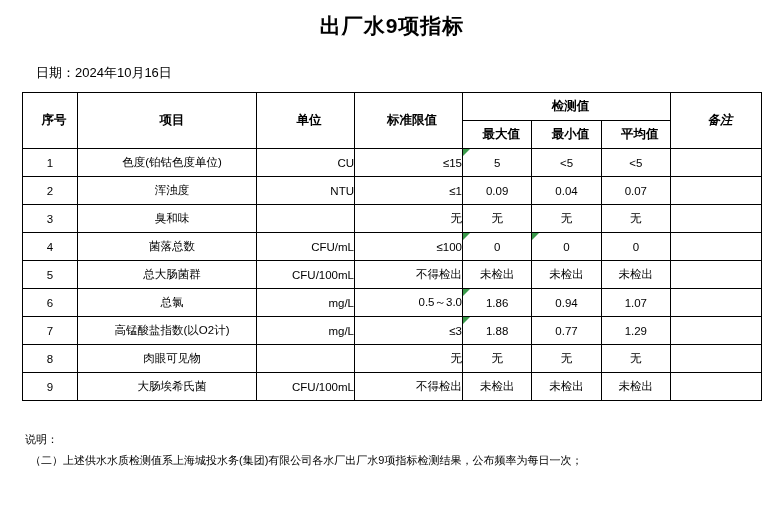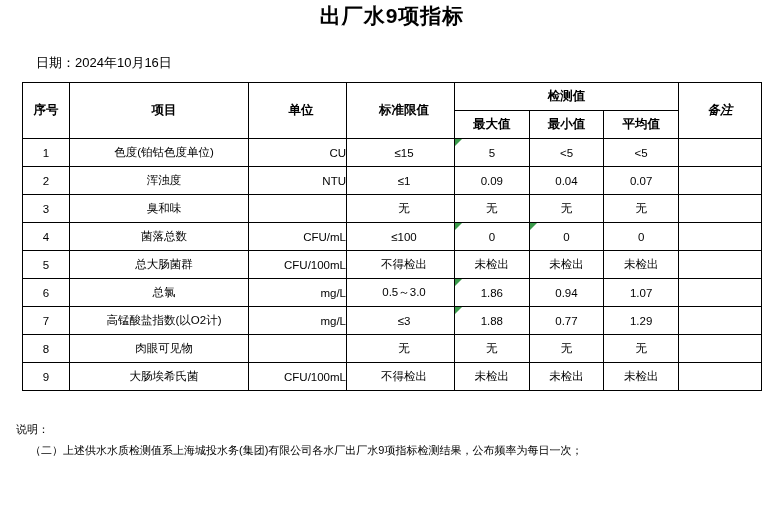--- a/index.html
+++ b/index.html
@@ -19,21 +19,21 @@
     width: 784px;
     height: 510px;
     position: relative;
     box-sizing: border-box;
   }
   .doc-title {
     text-align: center;
     font-size: 21px;
     font-weight: bold;
     letter-spacing: 1px;
-    margin-top: 2px;
+    margin-top: 12px;
     margin-bottom: 0;
     color: #000;
   }
   .date-line {
     margin-top: 24px;
     margin-left: 36px;
     font-size: 13px;
     color: #000;
   }
   .table-wrap {
@@ -51,28 +51,29 @@
     font-size: 11.5px;
     font-weight: normal;
     padding: 0;
     height: 27px;
     color: #000;
   }
   table.main thead th {
     font-weight: bold;
     text-align: center;
     font-size: 12.5px;
+    padding-left: 8px;
   }
   .th-tall {
     height: 46px;
   }
   .c-seq { width: 46px; text-align: center; }
   .c-item { width: 168px; text-align: center; padding-left: 10px !important; }
   .c-unit { width: 90px; text-align: right; padding-left: 7px !important; }
-  .c-limit { width: 100px; text-align: center; padding-left: 7px !important; }
+  .c-limit { width: 100px; text-align: right; padding-left: 7px !important; }
   .c-val { width: 98px; text-align: center; }
   .c-note { width: 82px; text-align: center; font-style: italic; }
   .center { text-align: center; }
   .green-mark {
     position: relative;
   }
   .green-mark::before {
     content: "";
     position: absolute;
     top: 0px;
@@ -83,21 +84,21 @@
     border-right: 7px solid transparent;
   }
   .notes {
     margin-top: 28px;
     margin-left: 16px;
     font-size: 11px;
     line-height: 1.9;
     color: #000;
   }
   .notes .note-head {
-    margin-left: 0px;
+    margin-left: 9px;
   }
   .notes .note-line {
     margin-left: 14px;
   }
 </style>
 </head>
 <body>
 
 <div class="page">
 

